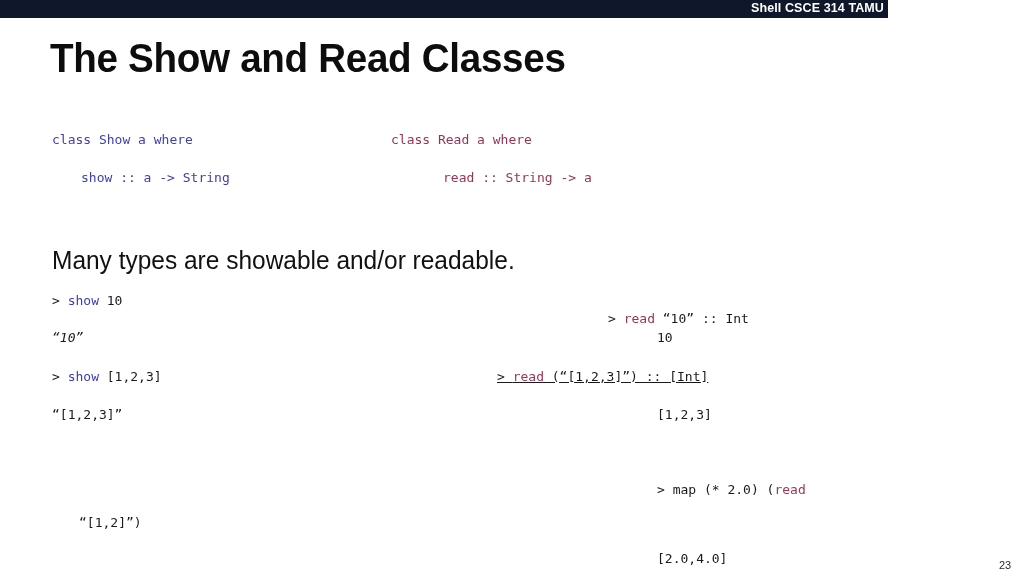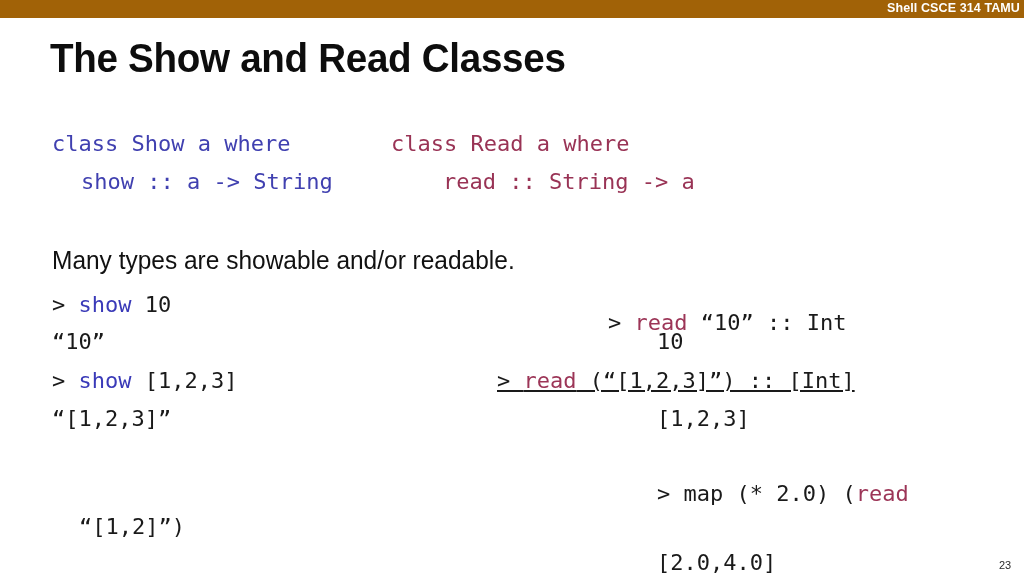--- a/index.html
+++ b/index.html
@@ -14,23 +14,23 @@
     position: relative;
     overflow: hidden;
     font-family: "Liberation Sans", sans-serif;
     -webkit-font-smoothing: antialiased;
   }
 
   
   #header-banner {
     position: absolute;
     left: 0; top: 0;
-    width: 1024px;
+    width: 888px;
     height: 18px;
-    background: #a16207;
+    background: #0f172a;
     box-sizing: border-box;
   }
   #header-banner-title {
     position: absolute;
     right: 4px;
     top: 1px;
     color: #ffffff;
     font-family: "Liberation Sans", sans-serif;
     font-size: 12.5px;
     font-weight: bold;
@@ -50,21 +50,21 @@
     letter-spacing: -0.3px;
     white-space: nowrap;
     transform: scaleX(0.94);
     transform-origin: left center;
   }
 
   
   .code {
     position: absolute;
     font-family: "DejaVu Sans Mono", monospace;
-    font-size: 22px;
+    font-size: 13px;
     line-height: 1;
     white-space: pre;
     color: #1a1a1a;
   }
   .code.blue   { color: #4040b0; }
   .code.maroon { color: #993355; }
 
   .kw-blue   { color: #3a3ab8; }
   .kw-maroon { color: #9c3557; }
 
@@ -82,21 +82,21 @@
   }
 
   
   #class-show-line1 { left: 52px;  top: 133px; }
   #class-show-line2 { left: 81px;  top: 171px; }
   #class-read-line1 { left: 391px; top: 133px; }
   #class-read-line2 { left: 443px; top: 171px; }
 
   
   #show-ex1-input  { left: 52px; top: 294px; }
-  #show-ex1-output { left: 52px; top: 331px; }
+  #show-ex1-output { left: 52px; top: 331px; font-style: italic; }
   #show-ex2-input  { left: 52px; top: 370px; text-align: right; }
   #show-ex2-output { left: 52px; top: 408px; }
   #show-frag       { left: 79px; top: 516px; }
 
   
   #read-ex1-input  { left: 598px; top: 312px; margin-left: 10px; }
   #read-ex1-output { left: 657px; top: 331px; }
   #read-ex2-input  { left: 497px; top: 370px; text-decoration: underline; }
   #read-ex2-output { left: 657px; top: 408px; }
   #read-ex3-input  { left: 657px; top: 483px; }

